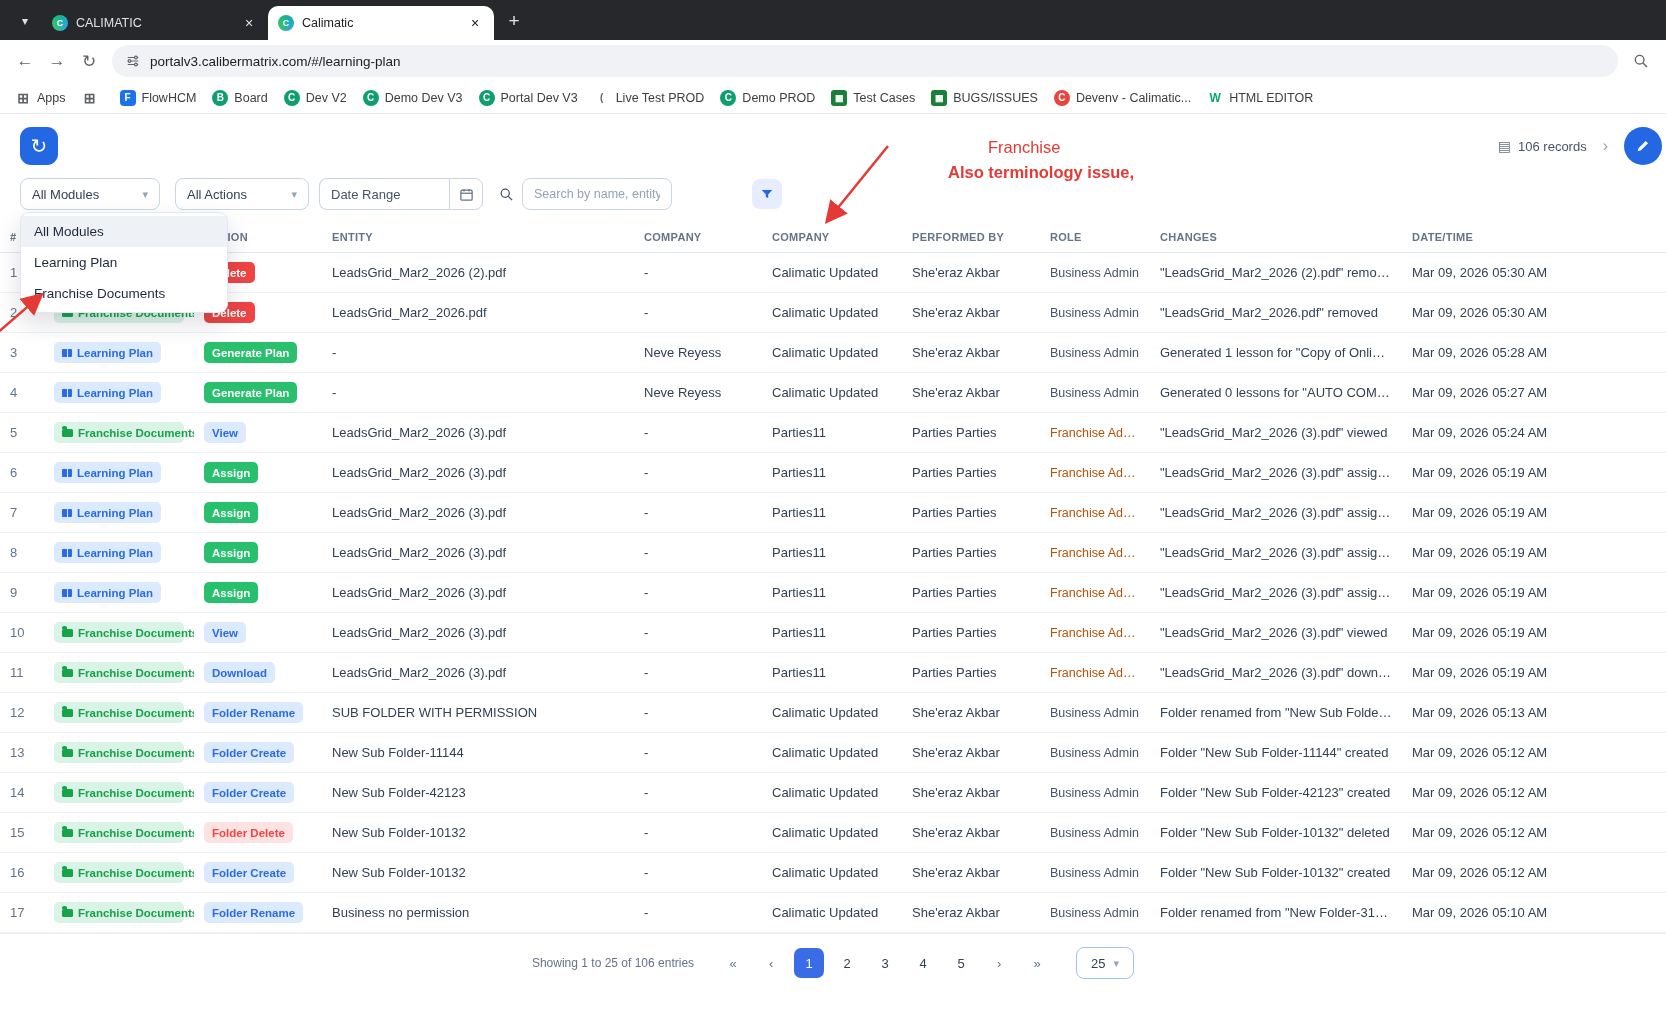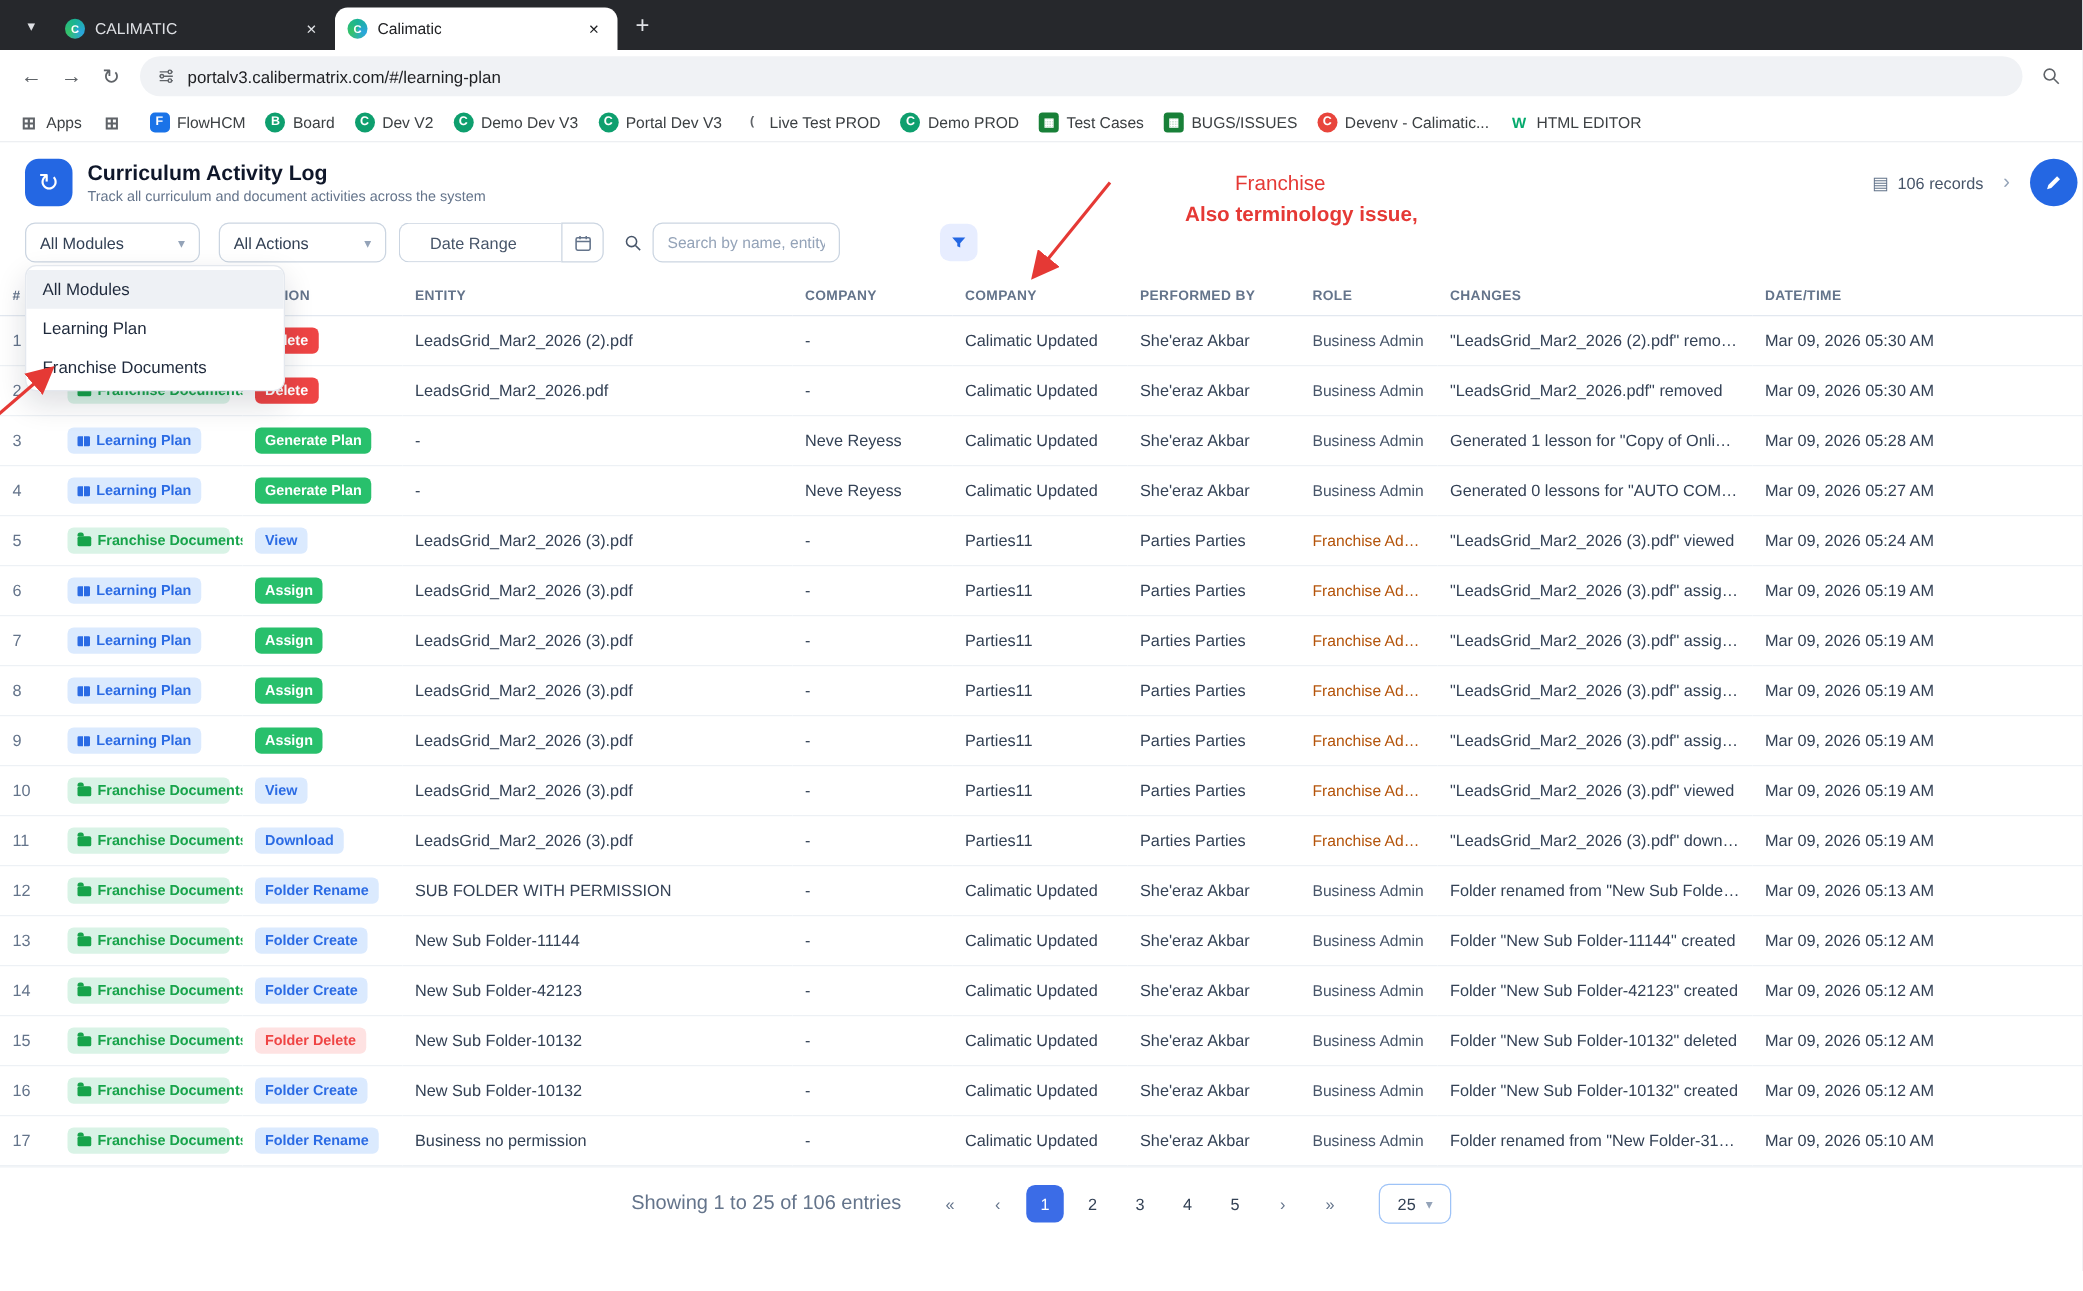--- a/index.html
+++ b/index.html
@@ -38,21 +38,21 @@
   .records .ic { font-size:14px; color:#64748b; }
   .hdr-chev { color:#94a3b8; font-size:16px; }
   .fab { width:38px; height:38px; border-radius:50%; background:#2467e3; display:flex; align-items:center; justify-content:center; margin-right:-16px; }
 
   .filters { display:flex; align-items:center; padding:4px 20px 12px; }
   .sel { height:32px; border:1px solid #cbd5e1; border-radius:8px; background:#fff; display:flex; align-items:center; justify-content:space-between; padding:0 11px; font-size:13px; color:#334155; }
   .sel .chev { color:#94a3b8; font-size:11px; margin-left:8px; }
   #sel-modules { width:140px; margin-right:15px; }
   #sel-actions { width:134px; margin-right:10px; }
   .date-group { display:flex; margin-right:16px; }
-  .date-input { width:130px; height:32px; border:1px solid #cbd5e1; border-right:none; border-radius:8px 0 0 8px; padding:0 24px; font-size:13px; color:#334155; outline:none; }
+  .date-input { width:130px; height:32px; border:1px solid #cbd5e1; border-right:none; border-radius:8px 0 0 8px; padding:0 11px; font-size:13px; color:#334155; outline:none; }
   .date-input::placeholder { color:#475569; }
   .cal-btn { width:34px; height:32px; border:1px solid #cbd5e1; border-radius:0 8px 8px 0; background:#fff; display:flex; align-items:center; justify-content:center; }
   .search-wrap { display:flex; align-items:center; gap:8px; }
   .search-input { width:150px; height:32px; border:1px solid #cbd5e1; border-radius:8px; padding:0 11px; font-size:12.5px; color:#334155; outline:none; }
   .search-input::placeholder { color:#94a3b8; }
   .funnel-btn { width:30px; height:30px; border-radius:8px; background:#e7edff; display:flex; align-items:center; justify-content:center; margin-left:80px; }
 
   table { width:100%; border-collapse:collapse; table-layout:fixed; }
   th { font-size:11px; font-weight:700; color:#64748b; text-align:left; padding:9px 10px; border-bottom:1px solid #e2e8f0; white-space:nowrap; overflow:hidden; letter-spacing:.3px; }
   td { font-size:13px; color:#334155; padding:0 10px; height:40px; border-bottom:1px solid #edf1f5; white-space:nowrap; overflow:hidden; text-overflow:ellipsis; }
@@ -66,21 +66,21 @@
   .badge.module[data-type="fd"] .mi::before { content:""; position:absolute; top:-2.5px; left:0; width:5px; height:3px; background:currentColor; border-radius:2px 2px 0 0; }
   .badge.action[data-style="solid-red"]   { background:#ee4444; color:#fff; }
   .badge.action[data-style="solid-green"] { background:#28c06c; color:#fff; }
   .badge.action[data-style="light-blue"]  { background:#dbeafe; color:#2b6be4; }
   .badge.action[data-style="light-red"]   { background:#fee2e2; color:#ef4444;text-align:center; }
   td.role { font-size:12.5px; }
   td.role[data-role="business"]  { color:#475569; }
   td.role[data-role="franchise"] { color:#b45309; }
 
   .footer { display:flex; align-items:center; justify-content:center; gap:8px; padding:13px 0; border-top:1px solid #edf1f5; background:#fff; }
-  .showing { color:#64748b; font-size:16px; margin-right:16px; }
+  .showing { color:#64748b; font-size:12px; margin-right:16px; }
   .pg { min-width:30px; height:30px; border-radius:7px; display:flex; align-items:center; justify-content:center; color:#64748b; font-size:13px; padding:0 4px; }
   .pg.page { color:#334155; }
   .pg.page[data-active="true"] { background:#3b6ce7; color:#fff; }
   .size-sel { height:32px; min-width:54px; border:1px solid #9ec3f7; border-radius:8px; display:flex; align-items:center; justify-content:space-between; gap:8px; padding:0 14px; font-size:13px; color:#334155; margin-left:16px; }
 
   .dd-panel { position:absolute; left:20px; top:98px; width:208px; background:#fff; border:1px solid #e4e8ee; border-radius:9px; box-shadow:0 10px 24px rgba(15,23,42,.14); z-index:20; overflow:hidden; padding:3px 0; }
   .dd-item { height:31px; display:flex; align-items:center; padding:0 13px; font-size:13.5px; color:#1e293b; }
   .dd-item[data-selected="true"] { background:#eef1f5; }
 
   .anno { position:absolute; color:#e53935; font-size:16.5px; font-weight:500; z-index:30; }
@@ -198,24 +198,20 @@
         <span class="bm-icon" style="color:#04aa6d;font-weight:800;font-size:12px">W</span>
         <span class="bm-label">HTML EDITOR</span>
       </div>
 
   </div>
 
   <div class="app">
 
     <div class="app-header">
       <div class="logo">↻</div>
-      <div class="title-wrap">
-        <h1>Curriculum Activity Log</h1>
-        <div class="subtitle">Track all curriculum and document activities across the system</div>
-      </div>
       <div class="header-right">
         <div class="records">
           <span class="ic">▤</span>
           <span>106 records</span>
         </div>
         <span class="hdr-chev">›</span>
         <div class="fab">
           <svg width="16" height="16" viewBox="0 0 24 24">
               <path d="M4 20l1.5-5L16 4.5 19.5 8 9 18.5 4 20z" fill="#fff"></path>
             </svg>

